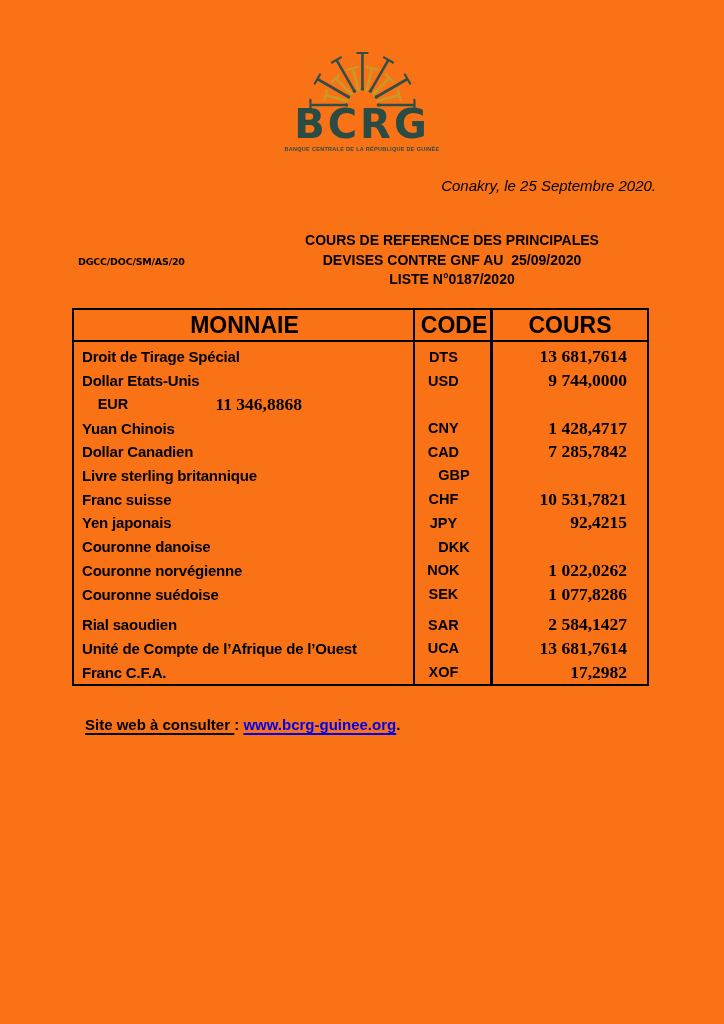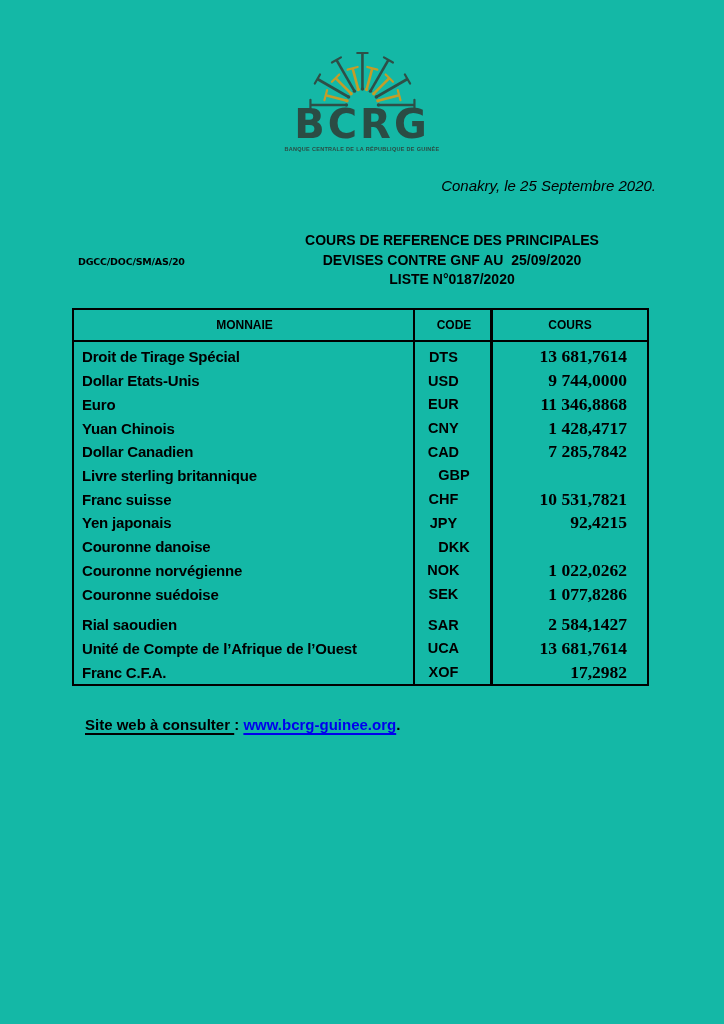--- a/index.html
+++ b/index.html
@@ -1,16 +1,16 @@
 <!DOCTYPE html>
 <html><head>
 <meta charset="utf-8">
 <style>
   html,body{margin:0;padding:0;background:#ffffff;}
-  .page{position:relative;width:724px;height:1024px;background:#14b8a6;overflow:hidden;
+  .page{position:relative;width:724px;height:1024px;background:#f97316;overflow:hidden;
         font-family:"Liberation Sans",sans-serif;color:#000;}
 
   
   .logo{position:absolute;top:42px;left:50%;transform:translateX(-50%);text-align:center;}
   .logo svg{display:block;margin:0 auto;}
   .logo-acronym{font-family:"DejaVu Sans",sans-serif;font-weight:bold;font-size:40px;
                 letter-spacing:3px;color:#2b4c44;line-height:40px;margin-top:-6px;}
   .logo-tagline{font-family:"Liberation Sans",sans-serif;font-weight:bold;font-size:5.5px;
                 letter-spacing:0.3px;color:#2b4c44;margin-top:2px;white-space:nowrap;}
 
@@ -20,21 +20,21 @@
   .ref-code{position:absolute;top:256px;left:78px;font-family:"DejaVu Sans",sans-serif;
             font-weight:bold;font-size:9.5px;letter-spacing:-0.2px;}
   .title-block{position:absolute;top:231px;left:262px;width:380px;text-align:center;
                font-weight:bold;font-size:14px;line-height:19.5px;}
   .title-block div{white-space:pre;}
 
   
   .rates-table{position:absolute;top:308px;left:72px;width:577px;height:378px;
                border:2px solid #000;box-sizing:border-box;}
   .t-head{display:flex;height:30px;border-bottom:2px solid #000;align-items:center;
-          font-weight:bold;font-size:12px;}
+          font-weight:bold;font-size:23px;}
   .t-head .h-monnaie{width:341px;text-align:center;}
   .t-head .h-code{width:78px;text-align:center;}
   .t-head .h-cours{width:154px;text-align:center;}
   .t-body{display:flex;flex-direction:column;height:342px;padding-top:3px;box-sizing:border-box;}
   .t-row{flex:1;display:flex;align-items:center;}
   .t-row.gap-before{margin-top:7px;}
   .c-monnaie{width:341px;box-sizing:border-box;padding-left:8px;font-weight:bold;
              font-size:15px;letter-spacing:-0.2px;white-space:nowrap;}
   .c-code{width:78px;text-align:center;font-weight:bold;font-size:14.5px;}
   .c-cours{width:170px;box-sizing:border-box;padding-right:20px;text-align:right;
@@ -127,21 +127,20 @@
       <div class="c-monnaie">Droit de Tirage Spécial</div>
       <div class="c-code">DTS</div>
       <div class="c-cours">13 681,7614</div>
     </div>
         <div class="t-row">
       <div class="c-monnaie">Dollar Etats-Unis</div>
       <div class="c-code">USD</div>
       <div class="c-cours">9 744,0000</div>
     </div>
         <div class="t-row">
-      <div class="c-monnaie">Euro</div>
       <div class="c-code">EUR</div>
       <div class="c-cours">11 346,8868</div>
     </div>
         <div class="t-row">
       <div class="c-monnaie">Yuan Chinois</div>
       <div class="c-code">CNY</div>
       <div class="c-cours">1 428,4717</div>
     </div>
         <div class="t-row">
       <div class="c-monnaie">Dollar Canadien</div>

